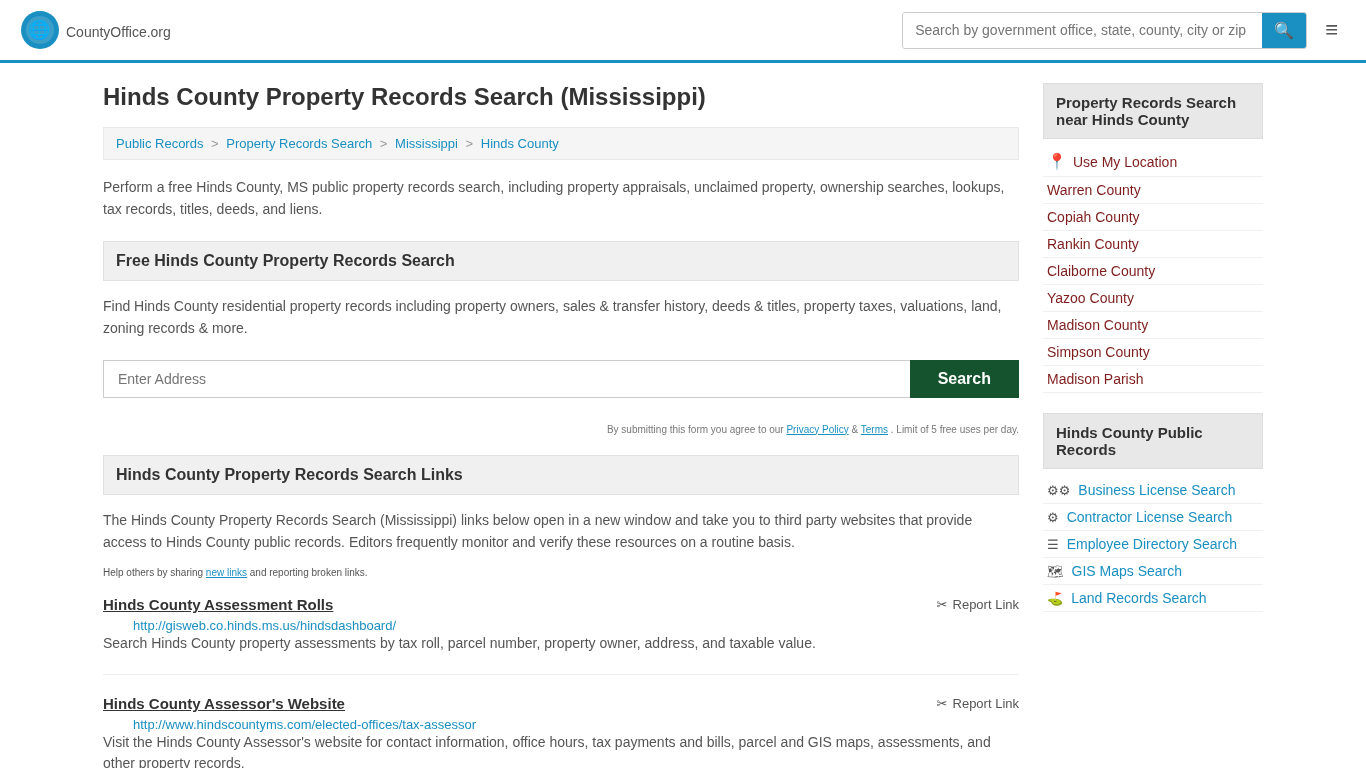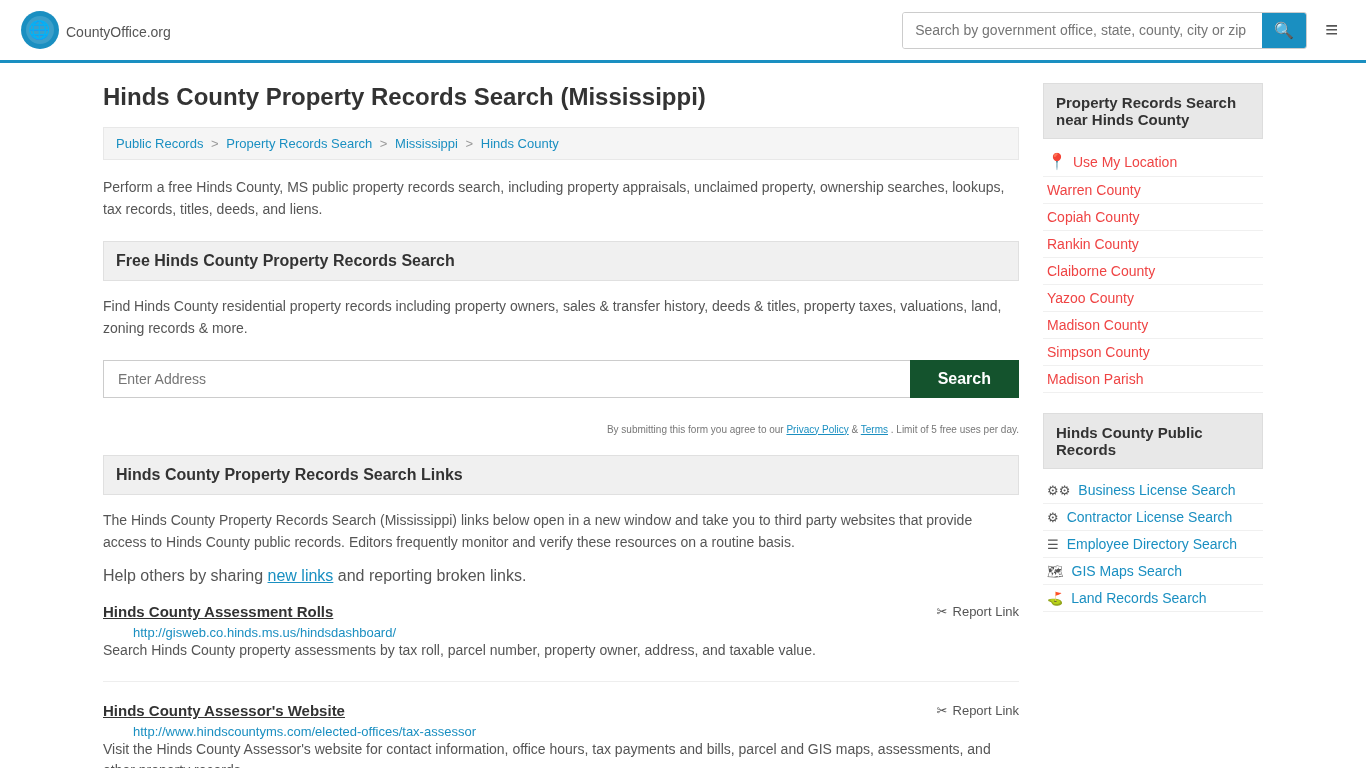--- a/index.html
+++ b/index.html
@@ -161,21 +161,21 @@
     }
 
     
     .links-description {
       font-size: 14px;
       color: #555;
       line-height: 1.6;
       margin-bottom: 14px;
     }
     .sharing-note {
-      font-size: 16px;
+      font-size: 10px;
       color: #555;
       margin-bottom: 18px;
     }
     .sharing-note a {
       color: #1a8fc1;
       text-decoration: underline;
     }
 
     
     .link-item {
@@ -232,21 +232,21 @@
       border: 1px solid #ddd;
     }
     .sidebar-list {
       list-style: none;
     }
     .sidebar-list li {
       padding: 5px 4px;
       border-bottom: 1px solid #f0f0f0;
     }
     .sidebar-list li a {
-      color: #ef4444;
+      color: #7f1d1d;
       text-decoration: none;
       font-size: 14px;
     }
     .use-location {
       display: flex;
       align-items: center;
       gap: 6px;
       padding: 5px 4px;
       border-bottom: 1px solid #f0f0f0;
     }

